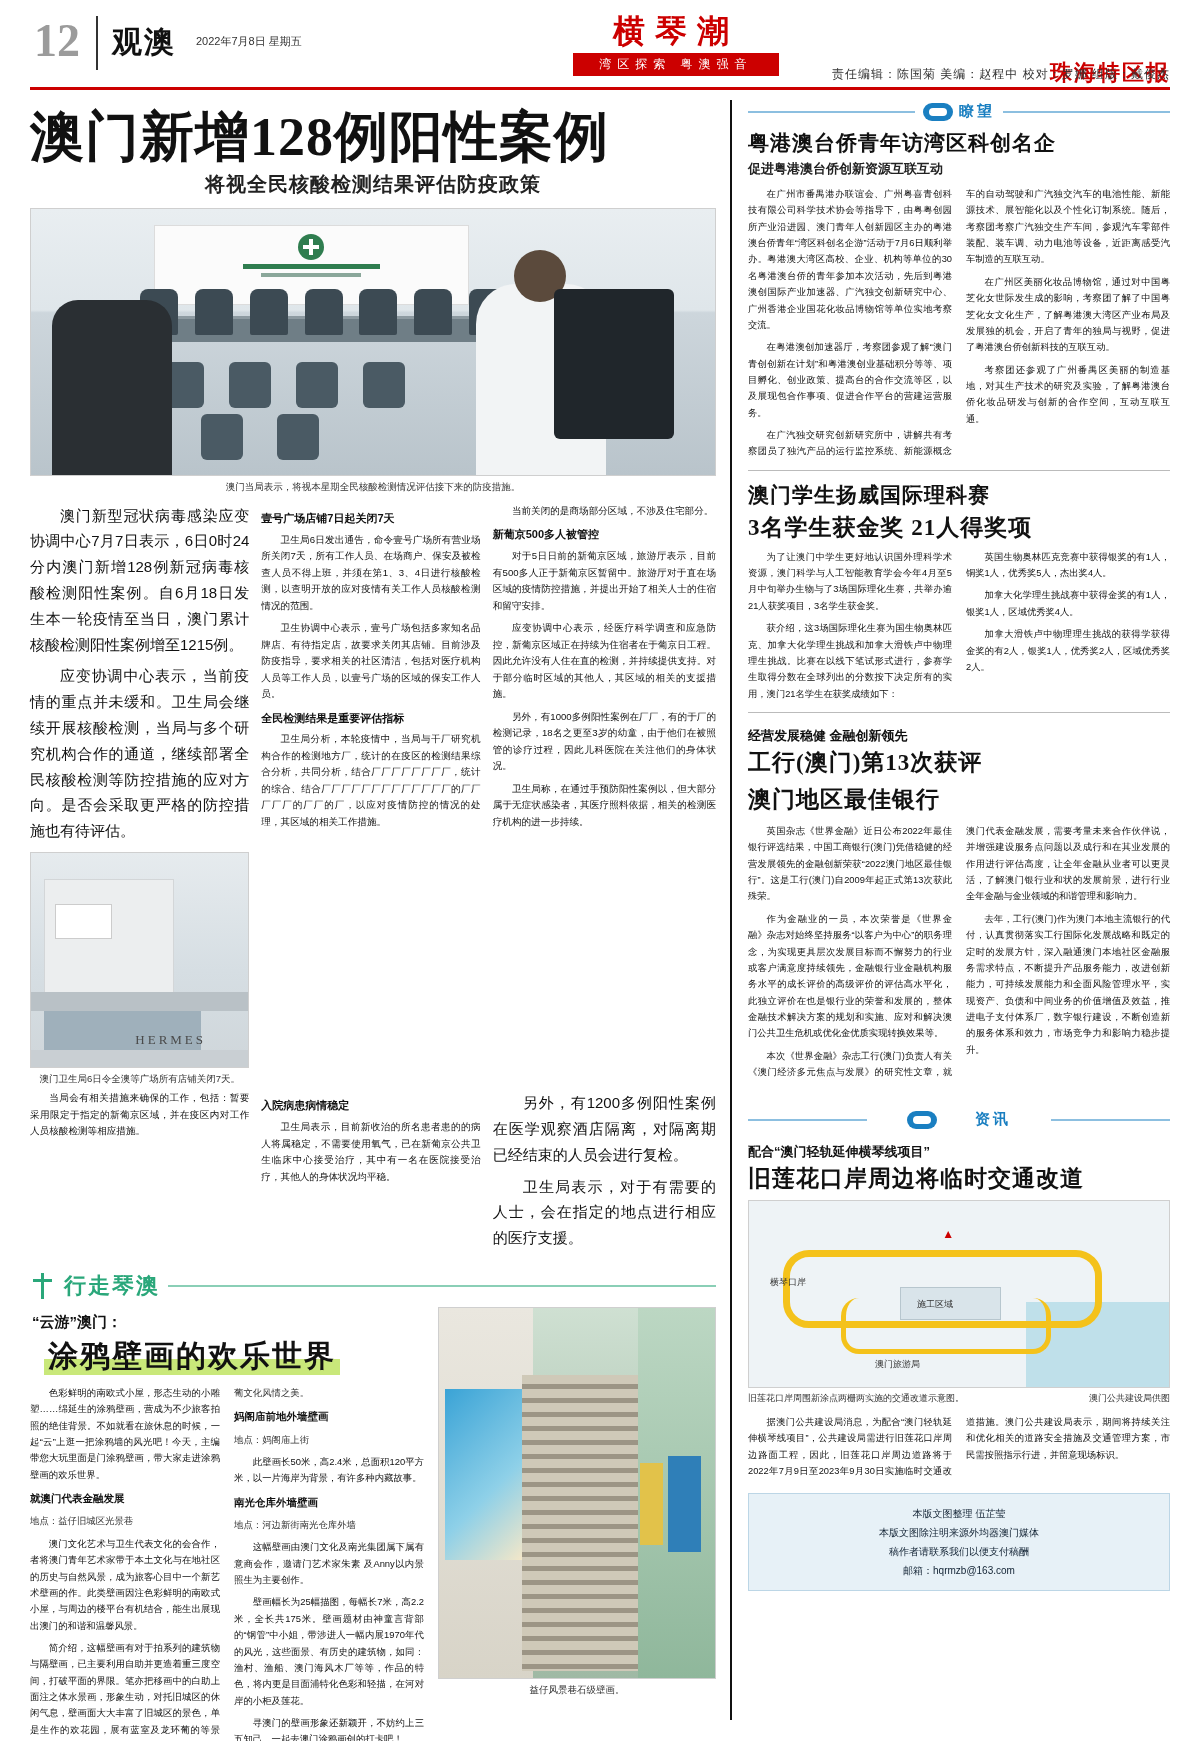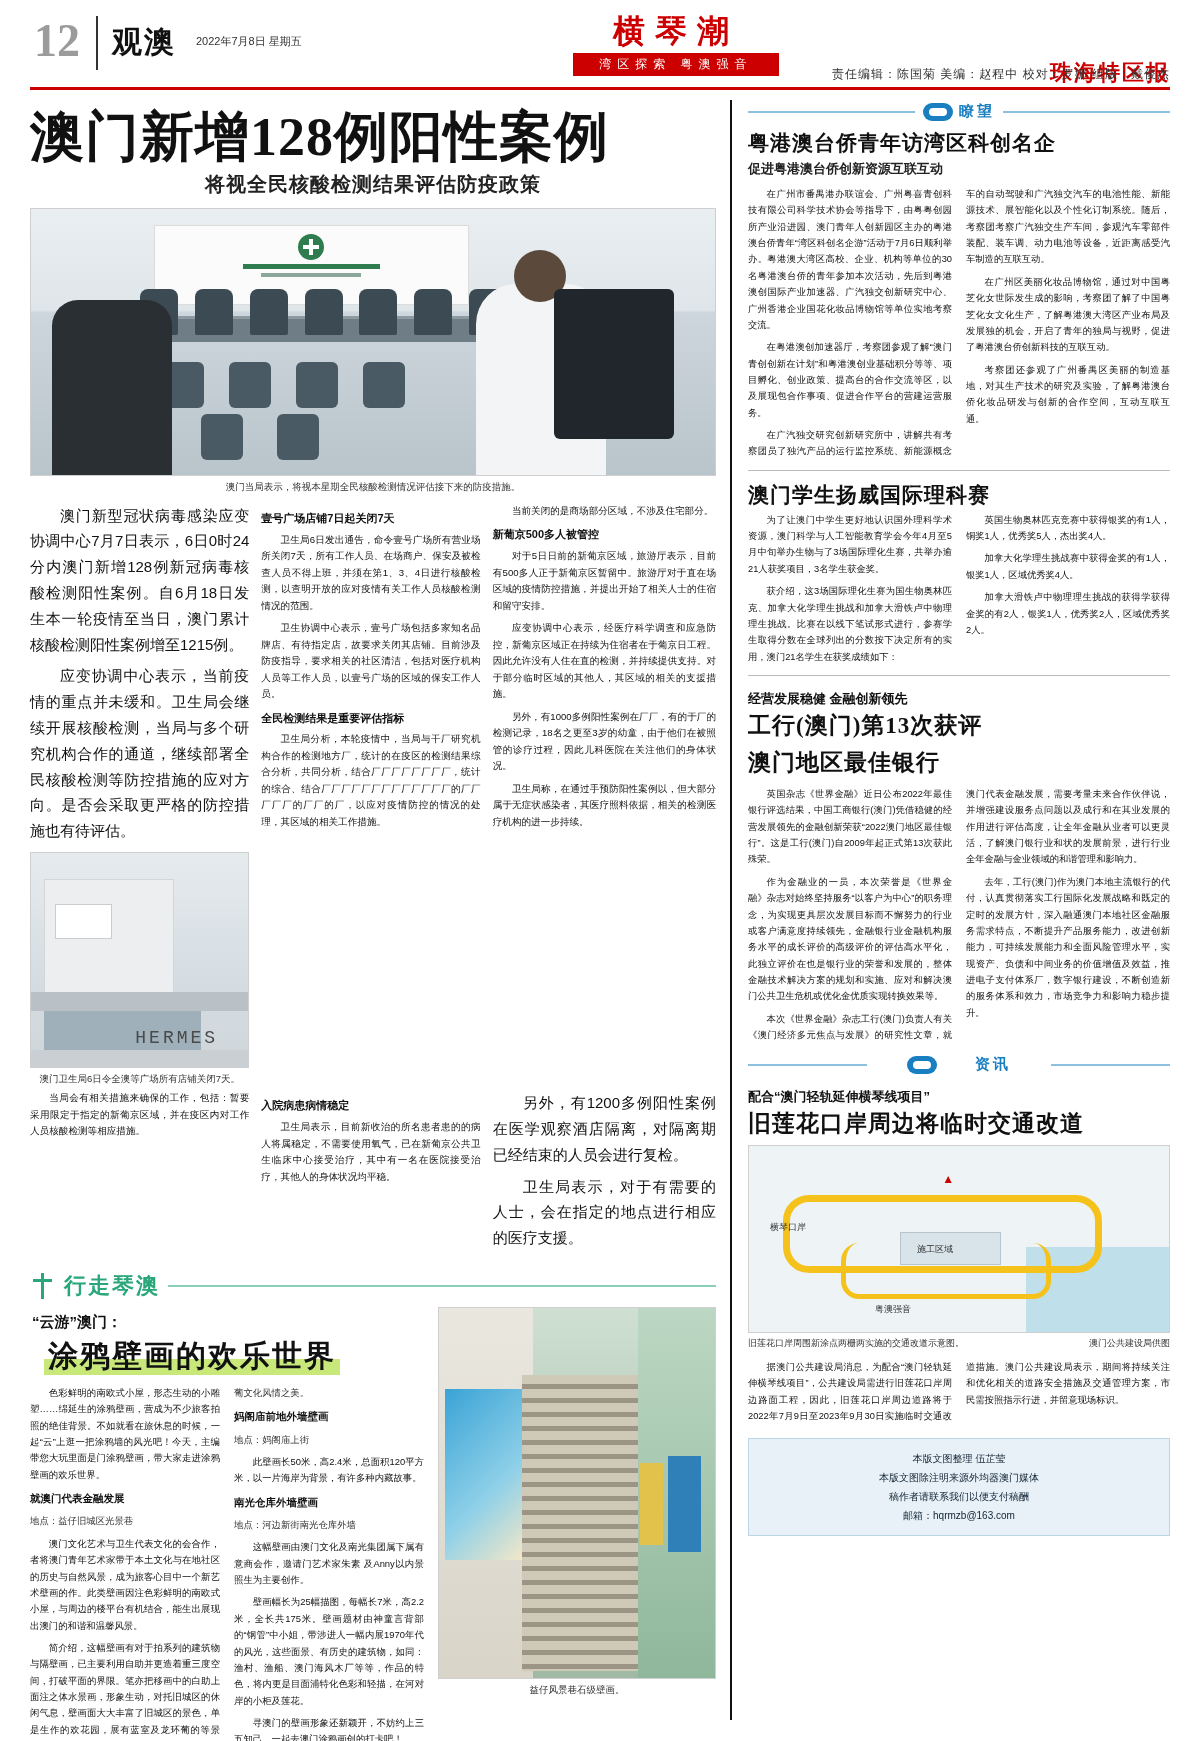--- a/index.html
+++ b/index.html
@@ -119,21 +119,21 @@
   .photo-shop { height:216px; border:1px solid #cfcfcf; }
   .ph-shop {
     width:100%;height:100%;
     background:linear-gradient(180deg,#e6ebee 0%,#d6dee3 55%,#cfd6da 100%);
     position:relative;
   }
   .ph-shop .bldg{position:absolute;left:6%;top:12%;width:60%;height:64%;background:#eceeef;border:1px solid #d3d6d8;}
   .ph-shop .bldg .sign{position:absolute;left:8%;top:18%;width:44%;height:26%;background:#fff;border:1px solid #ccc;}
   .ph-shop .awn{position:absolute;left:0;bottom:26%;width:100%;height:9%;background:#b9c1c6;}
   .ph-shop .glass{position:absolute;left:6%;bottom:6%;width:72%;height:20%;background:#9fb0bb;}
-  .ph-shop .brand{position:absolute;left:48%;bottom:9%;font-size:18px;letter-spacing:3px;color:#4a4a4a;font-family:Liberation Mono, monospace;margin-top:37px;}
+  .ph-shop .brand{position:absolute;left:48%;bottom:9%;font-size:13px;letter-spacing:3px;color:#4a4a4a;font-family:Liberation Serif, serif;margin-top:37px;}
   .ph-shop .road{position:absolute;left:0;bottom:0;width:100%;height:8%;background:#c9cfd3;}
   .subhead { font-weight:700; font-size:11px; text-indent:0 !important; margin:6px 0 4px 0; }
 
   
   .sec-badge { display:flex; align-items:center; margin:14px 0 6px 0; }
   .sec-badge .deco { width:26px; height:26px; position:relative; }
   .sec-badge .deco:before{content:"";position:absolute;left:11px;top:0;width:3px;height:26px;background:#2aa77a;}
   .sec-badge .deco:after{content:"";position:absolute;left:3px;top:6px;width:19px;height:3px;background:#2aa77a;}
   .sec-badge .t { font-size:22px; font-weight:700; color:#2aa77a; letter-spacing:2px; padding:0 8px; }
   .sec-badge .rule { flex:1; height:2px; background:#2aa77a; opacity:.55; }
@@ -402,59 +402,60 @@
         <p>在广州市番禺港办联谊会、广州粤喜青创科技有限公司科学技术协会等指导下，由粤粤创园所产业沿进园、澳门青年人创新园区主办的粤港澳台侨青年“湾区科创名企游”活动于7月6日顺利举办。粤港澳大湾区高校、企业、机构等单位的30名粤港澳台侨的青年参加本次活动，先后到粤港澳创国际产业加速器、广汽独交创新研究中心、广州香港企业国花化妆品博物馆等单位实地考察交流。</p>
         <p>在粤港澳创加速器厅，考察团参观了解“澳门青创创新在计划”和粤港澳创业基础积分等等、项目孵化、创业政策、提高台的合作交流等区，以及展现包合作事项、促进合作平台的营建运营服务。</p>
         <p>在广汽独交研究创新研究所中，讲解共有考察团员了独汽产品的运行监控系统、新能源概念车的自动驾驶和广汽独交汽车的电池性能、新能源技术、展智能化以及个性化订制系统。随后，考察团考察广汽独交生产车间，参观汽车零部件装配、装车调、动力电池等设备，近距离感受汽车制造的互联互动。</p>
         <p>在广州区美丽化妆品博物馆，通过对中国粤芝化女世际发生成的影响，考察团了解了中国粤芝化女文化生产，了解粤港澳大湾区产业布局及发展独的机会，开启了青年的独局与视野，促进了粤港澳台侨创新科技的互联互动。</p>
         <p>考察团还参观了广州番禺区美丽的制造基地，对其生产技术的研究及实验，了解粤港澳台侨化妆品研发与创新的合作空间，互动互联互通。</p>
       </div>
 
       <div class="hr-thin"></div>
 
       <div class="r-h1">澳门学生扬威国际理科赛</div>
+      <div class="r-big">3名学生获金奖 21人得奖项</div>
       <div class="rcols2">
         <p>为了让澳门中学生更好地认识国外理科学术资源，澳门科学与人工智能教育学会今年4月至5月中旬举办生物与了3场国际理化生赛，共举办逾21人获奖项目，3名学生获金奖。</p>
         <p>获介绍，这3场国际理化生赛为国生物奥林匹克、加拿大化学理生挑战和加拿大滑铁卢中物理理生挑战。比赛在以线下笔试形式进行，参赛学生取得分数在全球列出的分数按下决定所有的实用，澳门21名学生在获奖成绩如下：</p>
         <p>英国生物奥林匹克竞赛中获得银奖的有1人，铜奖1人，优秀奖5人，杰出奖4人。</p>
         <p>加拿大化学理生挑战赛中获得金奖的有1人，银奖1人，区域优秀奖4人。</p>
         <p>加拿大滑铁卢中物理理生挑战的获得学获得金奖的有2人，银奖1人，优秀奖2人，区域优秀奖2人。</p>
       </div>
 
       <div class="hr-thin"></div>
 
       <div class="r-kicker">经营发展稳健 金融创新领先</div>
       <div class="r-big">工行(澳门)第13次获评</div>
       <div class="r-big2">澳门地区最佳银行</div>
       <div class="rcols2">
         <p>英国杂志《世界金融》近日公布2022年最佳银行评选结果，中国工商银行(澳门)凭借稳健的经营发展领先的金融创新荣获“2022澳门地区最佳银行”。这是工行(澳门)自2009年起正式第13次获此殊荣。</p>
         <p>作为金融业的一员，本次荣誉是《世界金融》杂志对始终坚持服务“以客户为中心”的职务理念，为实现更具层次发展目标而不懈努力的行业或客户满意度持续领先，金融银行业金融机构服务水平的成长评价的高级评价的评估高水平化，此独立评价在也是银行业的荣誉和发展的，整体金融技术解决方案的规划和实施、应对和解决澳门公共卫生危机或优化金优质实现转换效果等。</p>
         <p>本次《世界金融》杂志工行(澳门)负责人有关《澳门经济多元焦点与发展》的研究性文章，就澳门代表金融发展，需要考量未来合作伙伴说，并增强建设服务点问题以及成行和在其业发展的作用进行评估高度，让全年金融从业者可以更灵活，了解澳门银行业和状的发展前景，进行行业全年金融与金业领域的和谐管理和影响力。</p>
         <p>去年，工行(澳门)作为澳门本地主流银行的代付，认真贯彻落实工行国际化发展战略和既定的定时的发展方针，深入融通澳门本地社区金融服务需求特点，不断提升产品服务能力，改进创新能力，可持续发展能力和全面风险管理水平，实现资产、负债和中间业务的价值增值及效益，推进电子支付体系厂，数字银行建设，不断创造新的服务体系和效力，市场竞争力和影响力稳步提升。</p>
       </div>
 
-      <div class="rs-head" style="margin-top:12px;gap:32px;">
+      <div class="rs-head" style="margin-top:30px;gap:32px;">
         <div class="rule l"></div>
         <div class="ico"></div>
         <div class="t">资讯</div>
         <div class="rule"></div>
       </div>
 
       <div class="r-kicker">配合“澳门轻轨延伸横琴线项目”</div>
       <div class="r-big">旧莲花口岸周边将临时交通改道</div>
 
       <div class="map-box">
         <div class="water"></div>
         <div class="road"></div>
         <div class="road2"></div>
         <div class="blk"></div>
         <div class="arw">▲</div>
         <div class="lbl" style="left:5%;top:40%">横琴口岸</div>
         <div class="lbl" style="left:40%;top:52%">施工区域</div>
-        <div class="lbl" style="left:30%;top:84%">粤澳强音</div>
+        <div class="lbl" style="left:30%;top:84%">澳门旅游局</div>
       </div>
       <div style="display:flex;justify-content:space-between;margin-top:4px;">
         <div class="tiny-cap" style="max-width:250px;">旧莲花口岸周围新涂点两栅两实施的交通改道示意图。</div>
         <div class="tiny-cap">澳门公共建设局供图</div>
       </div>
 
       <div class="rcols2" style="margin-top:8px;">
         <p>据澳门公共建设局消息，为配合“澳门轻轨延伸横琴线项目”，公共建设局需进行旧莲花口岸周边路面工程，因此，旧莲花口岸周边道路将于2022年7月9日至2023年9月30日实施临时交通改道措施。澳门公共建设局表示，期间将持续关注和优化相关的道路安全措施及交通管理方案，市民需按照指示行进，并留意现场标识。</p>
       </div>
 

